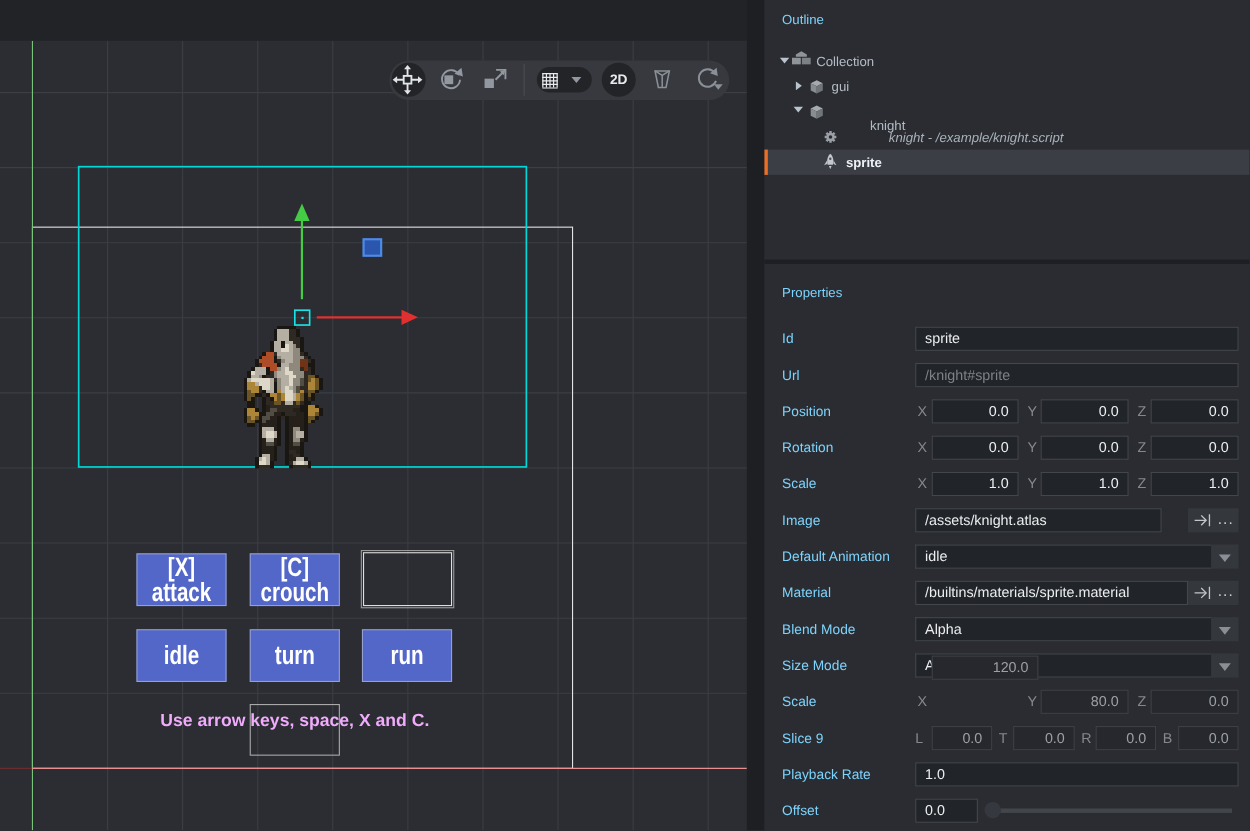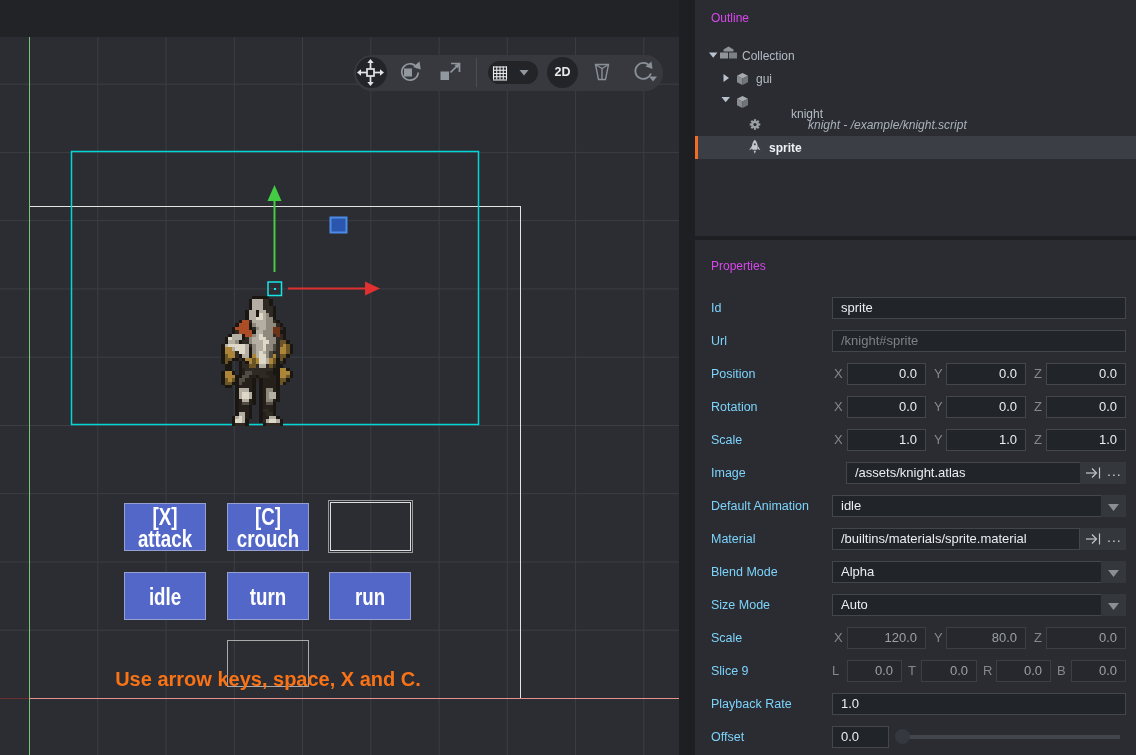--- a/index.html
+++ b/index.html
@@ -1,21 +1,21 @@
 <!DOCTYPE html>
 <html><head><meta charset="utf-8">
 <style>
 *{margin:0;padding:0;box-sizing:border-box}
 body{width:1136px;height:755px;overflow:hidden;background:#2b2d32;
  font-family:"Liberation Sans",sans-serif;position:relative}
 .viewport{position:absolute;left:0;top:0;width:679px;height:755px;background:#2b2d32;overflow:hidden}
 .topstrip{position:absolute;left:0;top:0;width:679px;height:37px;background:#212327}
 .divider{position:absolute;left:679px;top:0;width:16px;height:755px;background:#1d1f23}
 .panel{position:absolute;left:695px;top:0;width:441px;height:755px;background:#2a2c31}
-.sectitle{position:absolute;left:16px;font-size:12px;color:#d946ef}
+.sectitle{position:absolute;left:16px;font-size:12px;color:#7dd3fc}
 .btn{position:absolute;width:82px;background:#5367c8;border:1px solid rgba(215,215,215,0.5);
  color:#fff;font-weight:bold;font-size:24px;text-align:center;
  display:flex;flex-direction:column;justify-content:center;line-height:22px;padding-top:2px}
 .btn span{display:inline-block;transform:scaleX(0.78)}
 .treerow{position:absolute;left:0;width:485px;height:23px;display:flex;align-items:center;font-size:12px;color:#b3bcc5}
 .plabel{position:absolute;left:16px;font-size:12.5px;color:#7dd3fc;line-height:22px}
 .field{position:absolute;height:22px;background:#212428;border:1px solid #43464b;
  font-size:13px;font-weight:normal;color:#eceef0;line-height:20px;padding:0 8px}
 .fieldnum{text-align:right}
 .dimfield{position:absolute;height:22px;background:#26282d;border:1px solid #3c3f45;
@@ -443,22 +443,22 @@
     </div>
  <div class="btn" style="left:124px;top:572px;height:48px">
       <span>idle</span>
     </div>
  <div class="btn" style="left:329px;top:572px;height:48px">
       <span>run</span>
     </div>
  <div class="btn" style="left:227px;top:572px;height:48px">
       <span>turn</span>
     </div>
- <div style="position:absolute;left:268px;top:668px;transform:translateX(-50%);white-space:nowrap;color:#f97316;
-   font-size:20px;font-weight:bold">Use arrow keys, space, X and C.</div>
+ <div style="position:absolute;left:268px;top:647px;transform:translateX(-50%);white-space:nowrap;color:#f0abfc;
+   font-size:16px;font-weight:bold">Use arrow keys, space, X and C.</div>
 
  <div style="position:absolute;left:354px;top:55px;width:309px;height:36px;background:#37393e;border-radius:18px"></div>
  <div style="position:absolute;left:356px;top:57px;width:31px;height:31px;background:#222428;border-radius:50%"></div>
  <div style="position:absolute;left:488px;top:61px;width:50px;height:23px;background:#222428;border-radius:11.5px"></div>
  <div style="position:absolute;left:547px;top:57px;width:31px;height:31px;background:#222428;border-radius:50%;
    color:#e8eaec;font-weight:bold;font-size:12.5px;text-align:center;line-height:31px">2D</div>
  <svg width="330" height="50" style="position:absolute;left:350px;top:48px">
 
   <g stroke="#e2e4e7" stroke-width="1.7" fill="none">
    <rect x="17" y="21" width="7" height="7"></rect>
@@ -591,21 +591,21 @@
 <div class="axlbl" style="left:339px;top:396px">Z</div>
 <div class="field fieldnum" style="left:351px;top:396px;width:80px">0.0</div>
 <div class="plabel" style="top:429px">Scale</div>
 <div class="axlbl" style="left:139px;top:429px">X</div>
 <div class="field fieldnum" style="left:152px;top:429px;width:79px">1.0</div>
 <div class="axlbl" style="left:239px;top:429px">Y</div>
 <div class="field fieldnum" style="left:251px;top:429px;width:80px">1.0</div>
 <div class="axlbl" style="left:339px;top:429px">Z</div>
 <div class="field fieldnum" style="left:351px;top:429px;width:80px">1.0</div>
 <div class="plabel" style="top:462px">Image</div>
-<div class="field" style="left:151px;top:462px;width:248px">/assets/knight.atlas</div>
+<div class="field" style="left:137px;top:462px;width:224px">/assets/knight.atlas</div>
 <div class="btnblock" style="left:385px;top:462px;width:46px"></div>
 <svg width="46" height="22" style="position:absolute;left:385px;top:462px">
       <g stroke="#c3c7cb" stroke-width="1.2" fill="none">
         <line x1="6" y1="11" x2="16" y2="11"></line>
         <path d="M 12 6.5 L 16.5 11 L 12 15.5"></path>
         <line x1="19.5" y1="5.5" x2="19.5" y2="16.5"></line>
       </g>
       <text x="27" y="14" fill="#c9cdd1" font-size="14" letter-spacing="1">...</text>
     </svg>
 <div class="plabel" style="top:495px">Default Animation</div>
@@ -632,21 +632,21 @@
       <polygon points="7,9 18,9 12.5,16" fill="#8a8f95"></polygon>
     </svg>
 <div class="plabel" style="top:594px">Size Mode</div>
 <div class="field" style="left:137px;top:594px;width:269px;border-right:none">Auto</div>
 <div class="btnblock" style="left:406px;top:594px;width:25px"></div>
 <svg width="25" height="22" style="position:absolute;left:406px;top:594px">
       <polygon points="7,9 18,9 12.5,16" fill="#8a8f95"></polygon>
     </svg>
 <div class="plabel" style="top:627px">Scale</div>
 <div class="axlbl" style="left:139px;top:627px">X</div>
-<div class="dimfield" style="left:152px;top:627px;width:79px">120.0</div>
+<div class="dimfield" style="left:152px;top:596px;width:97px">120.0</div>
 <div class="axlbl" style="left:239px;top:627px">Y</div>
 <div class="dimfield" style="left:251px;top:627px;width:80px">80.0</div>
 <div class="axlbl" style="left:339px;top:627px">Z</div>
 <div class="dimfield" style="left:351px;top:627px;width:80px">0.0</div>
 <div class="plabel" style="top:660px">Slice 9</div>
 <div class="axlbl" style="left:137px;top:660px">L</div>
 <div class="dimfield" style="left:152px;top:660px;width:55px">0.0</div>
 <div class="axlbl" style="left:213px;top:660px">T</div>
 <div class="dimfield" style="left:226px;top:660px;width:56px">0.0</div>
 <div class="axlbl" style="left:288px;top:660px">R</div>

